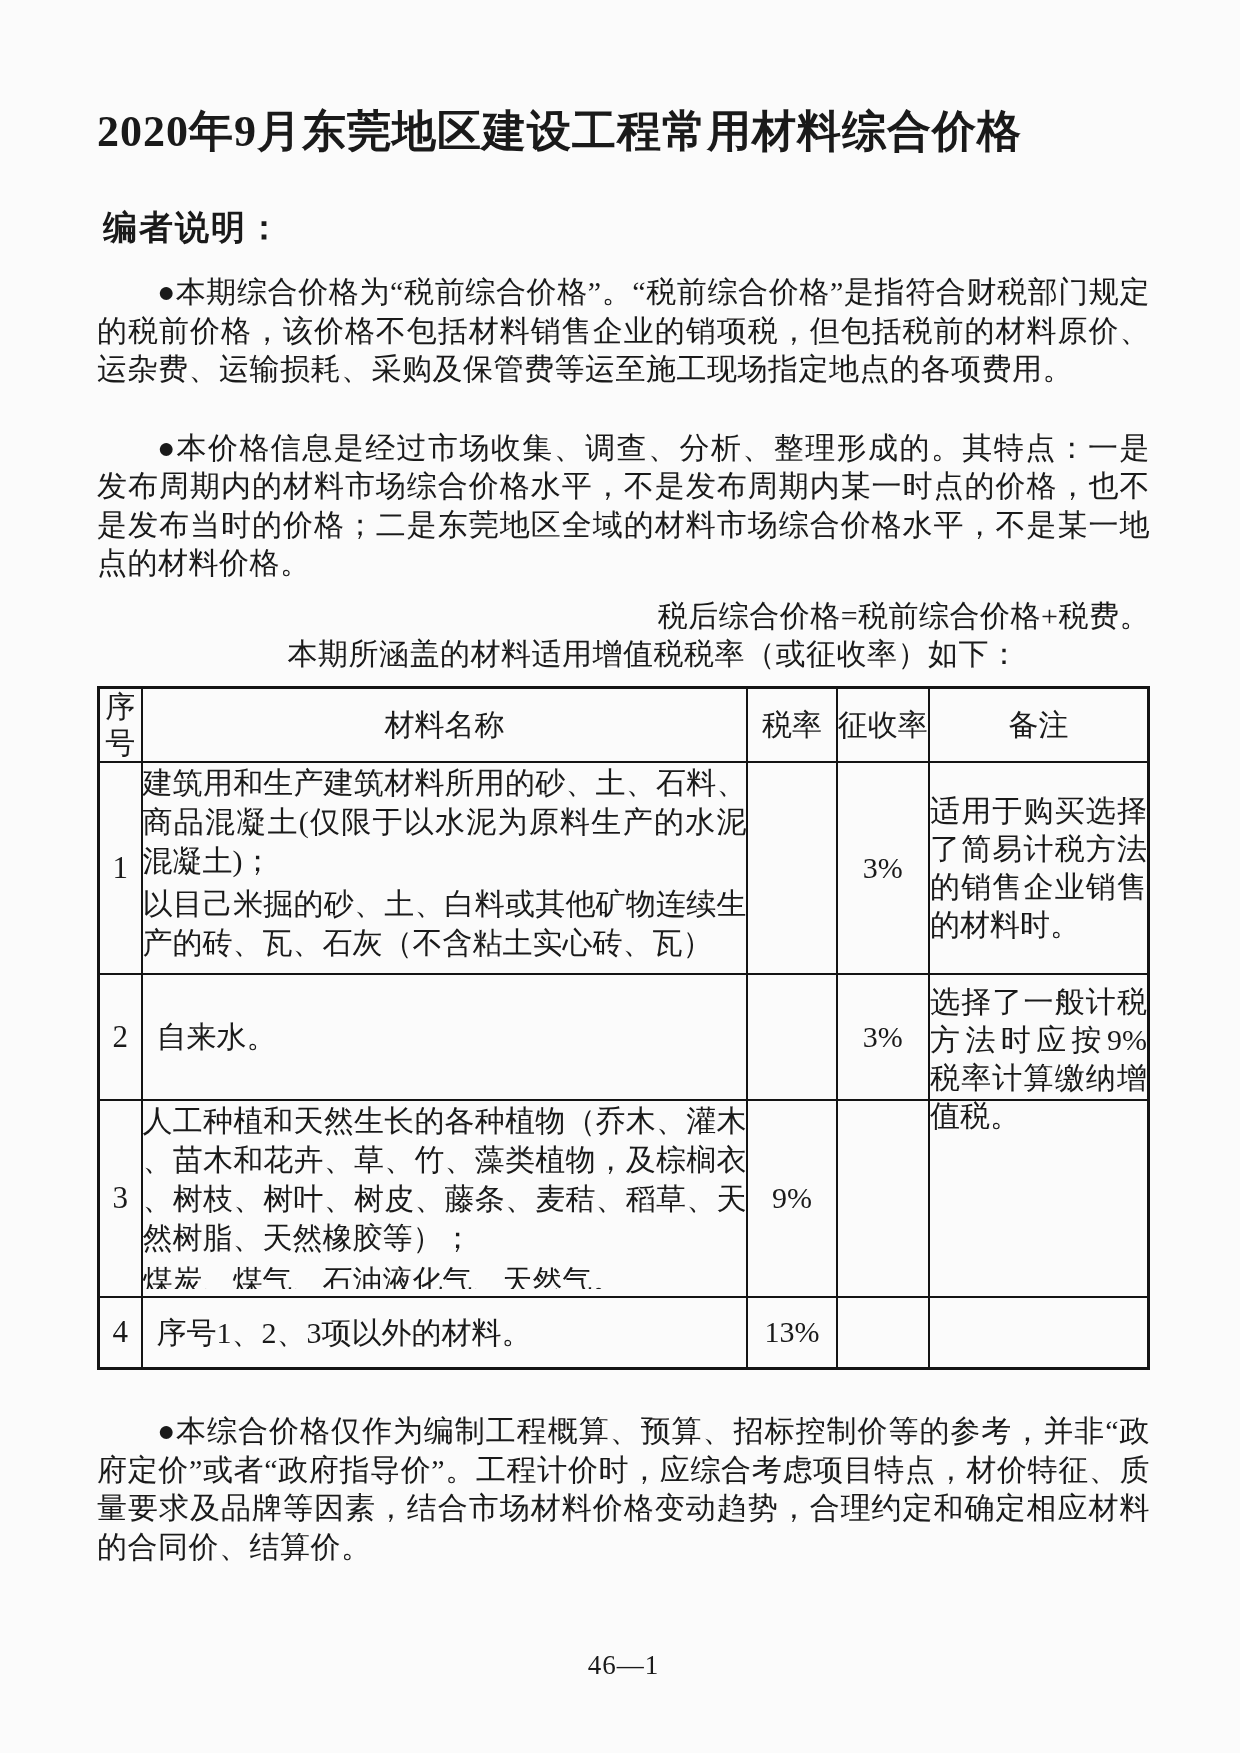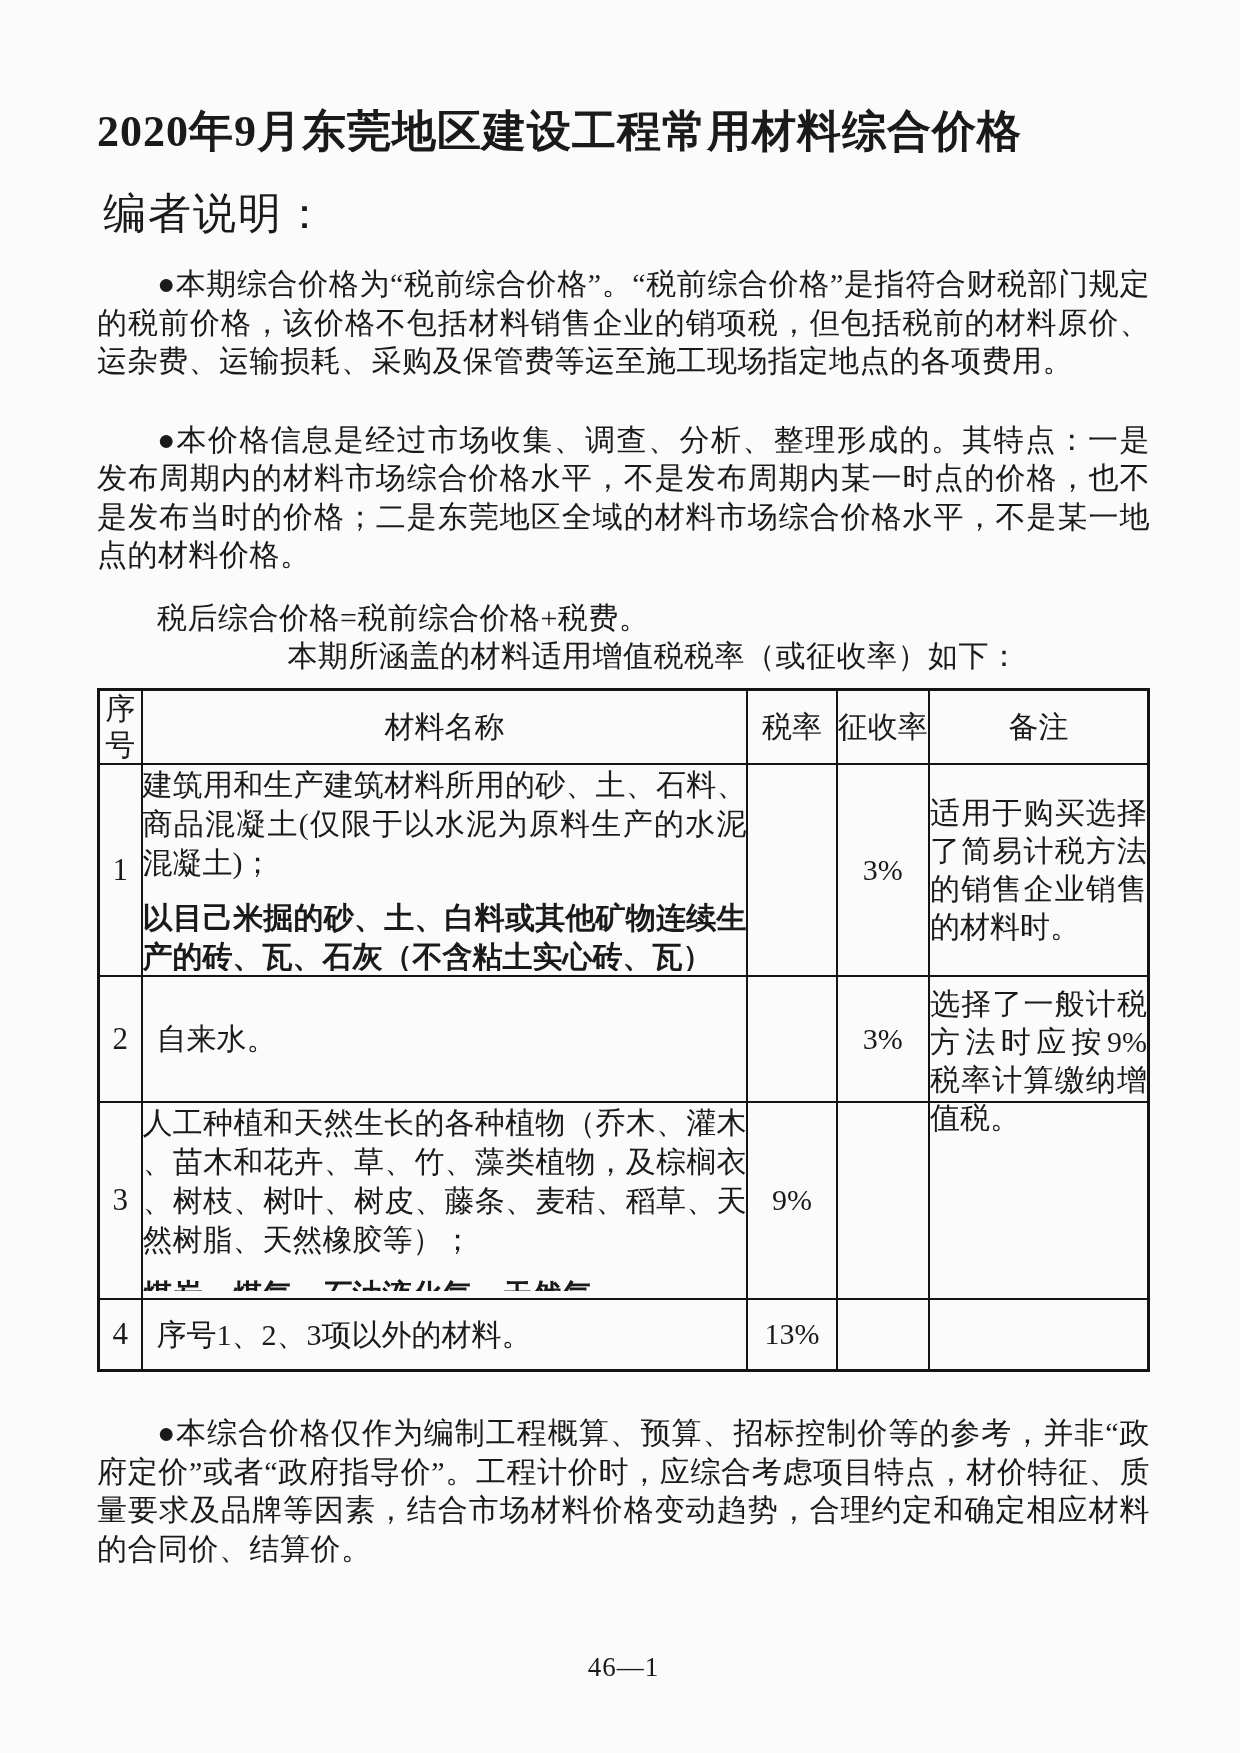--- a/index.html
+++ b/index.html
@@ -18,36 +18,36 @@
     padding: 0 90px 0 97px;
   }
   .title {
     margin: 102px 0 0 0;
     font-size: 44px;
     font-weight: bold;
     letter-spacing: 1px;
     white-space: nowrap;
   }
   .section-heading {
-    margin: 24px 0 0 6px;
-    font-size: 43px;
-    font-weight: normal;
+    margin: 44px 0 0 6px;
+    font-size: 34px;
+    font-weight: bold;
     letter-spacing: 2px;
   }
   .para {
     margin: 0;
     font-size: 30px;
     line-height: 38.5px;
     text-align: justify;
     text-indent: 2em;
     letter-spacing: 0.5px;
   }
   .para-1 { margin-top: 40px; }
   .para-2 { margin-top: 22px; }
-  .para-formula { margin-top: 24px; text-align: left; }
+  .para-formula { margin-top: 14px; text-align: right; }
   .para-leadin { margin-top: 0; text-align: center; }
   .para-closing { margin-top: 42px; }
 
   table.tax-table {
     margin-top: 12px;
     width: 1053px;
     table-layout: fixed;
     border-collapse: collapse;
     border: 3px solid #141414;
     font-size: 30px;
@@ -62,21 +62,21 @@
   tr.row-2 { height: 126px; }
   tr.row-3 { height: 197px; }
   tr.row-4 { height: 72px; }
   th.hcell { text-align: center; vertical-align: middle; padding: 0 4px; line-height: 36px; }
   td.no-cell { text-align: center; vertical-align: middle; font-size: 31px; }
   td.material-cell { vertical-align: top; padding: 5px 10px 0 14px; }
   td.material-cell .mat-text { line-height: 39px; text-align: justify; line-break: anywhere; word-break: break-all; }
   .clip-1 { height: 206px; overflow: hidden; }
   .clip-3 { height: 188px; overflow: hidden; }
   .clip-3 .mat-text { line-height: 37px; }
-  .mat-sub { margin-top: 16px; font-weight: bold; }
+  .mat-sub { margin-top: 4px; }
   td.material-cell.single { vertical-align: middle; padding: 0 10px 0 14px; }
   td.rate-cell { text-align: center; vertical-align: middle; font-size: 30px; }
   td.remark-cell { vertical-align: middle; padding: 0 12px; }
   td.remark-cell .remark-text { line-height: 38px; text-align: justify; line-break: anywhere; word-break: break-all; }
   td.remark-cell.top { vertical-align: top; padding-top: 8px; }
   td.remark-cell.top .remark-text { height: 114px; overflow: visible; }
 
   .footer {
     margin-top: 84px;
     text-align: center;

